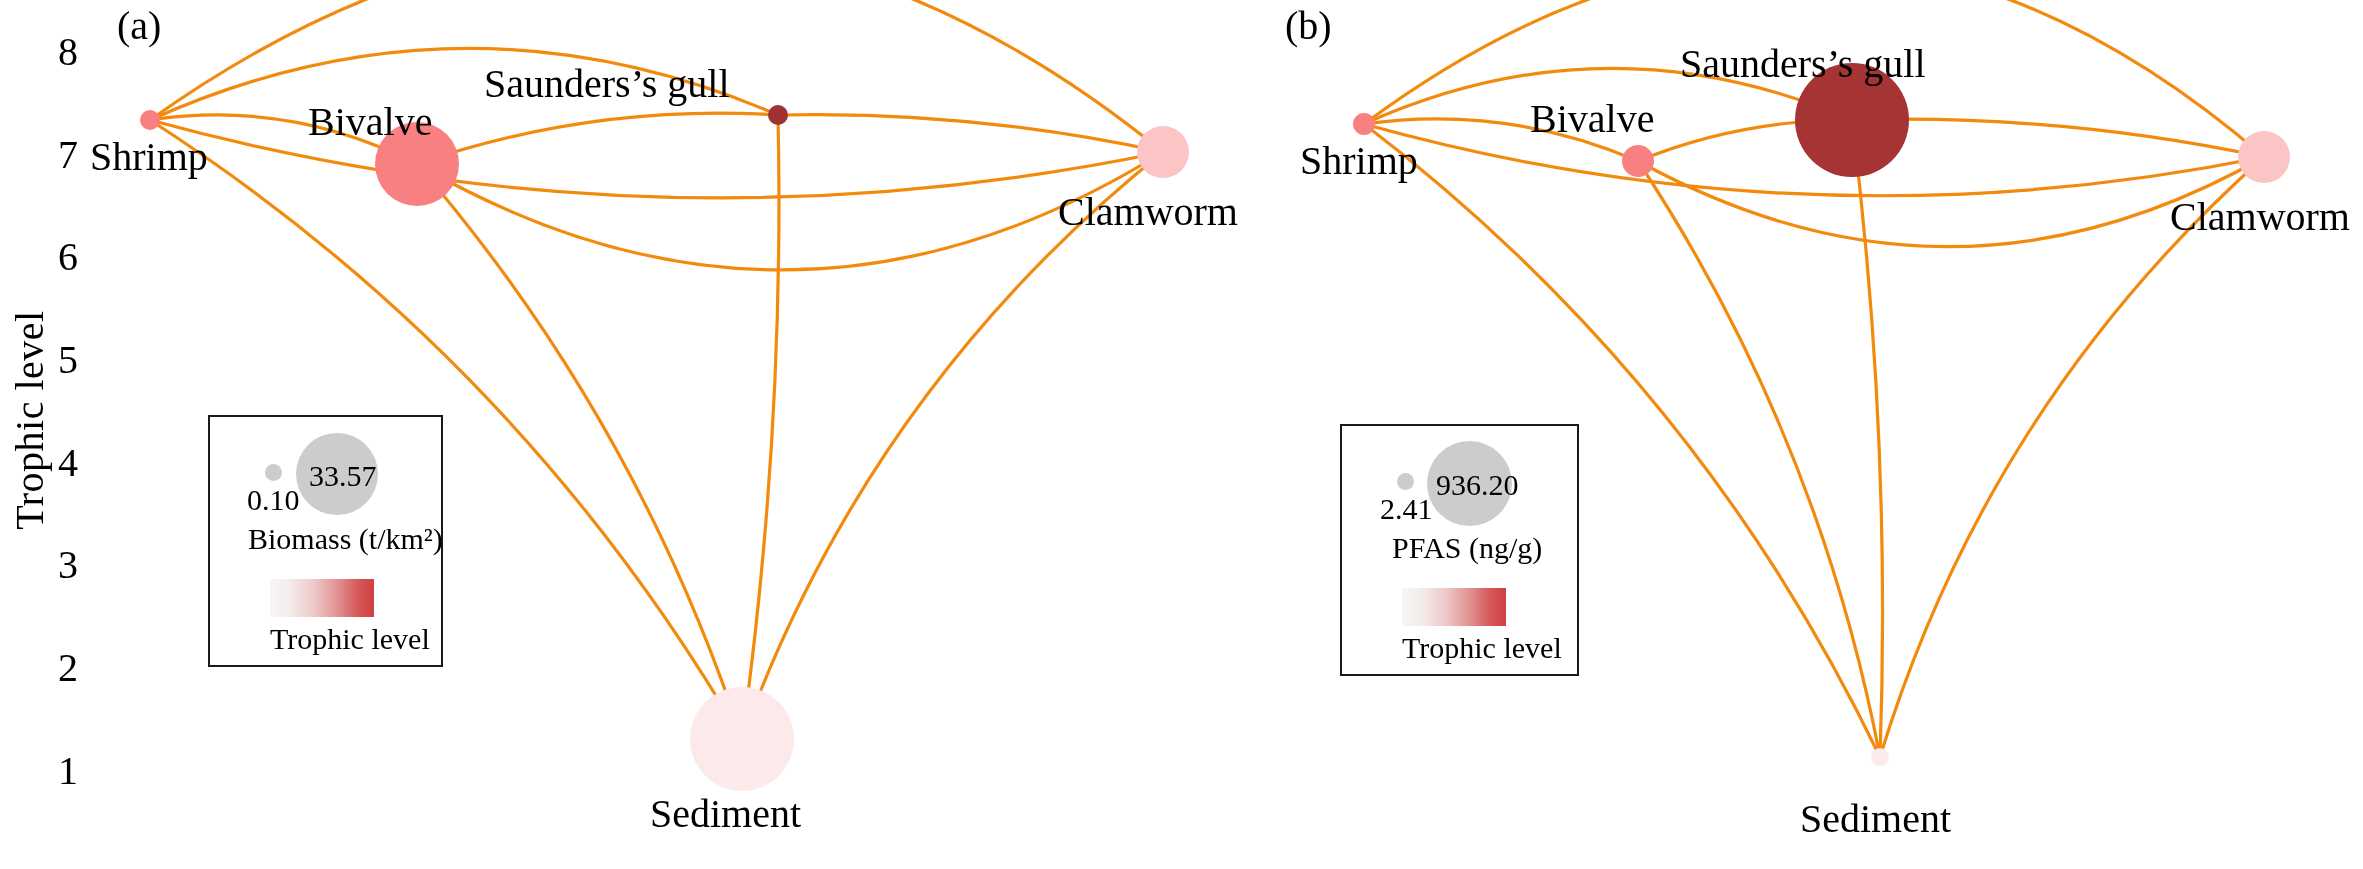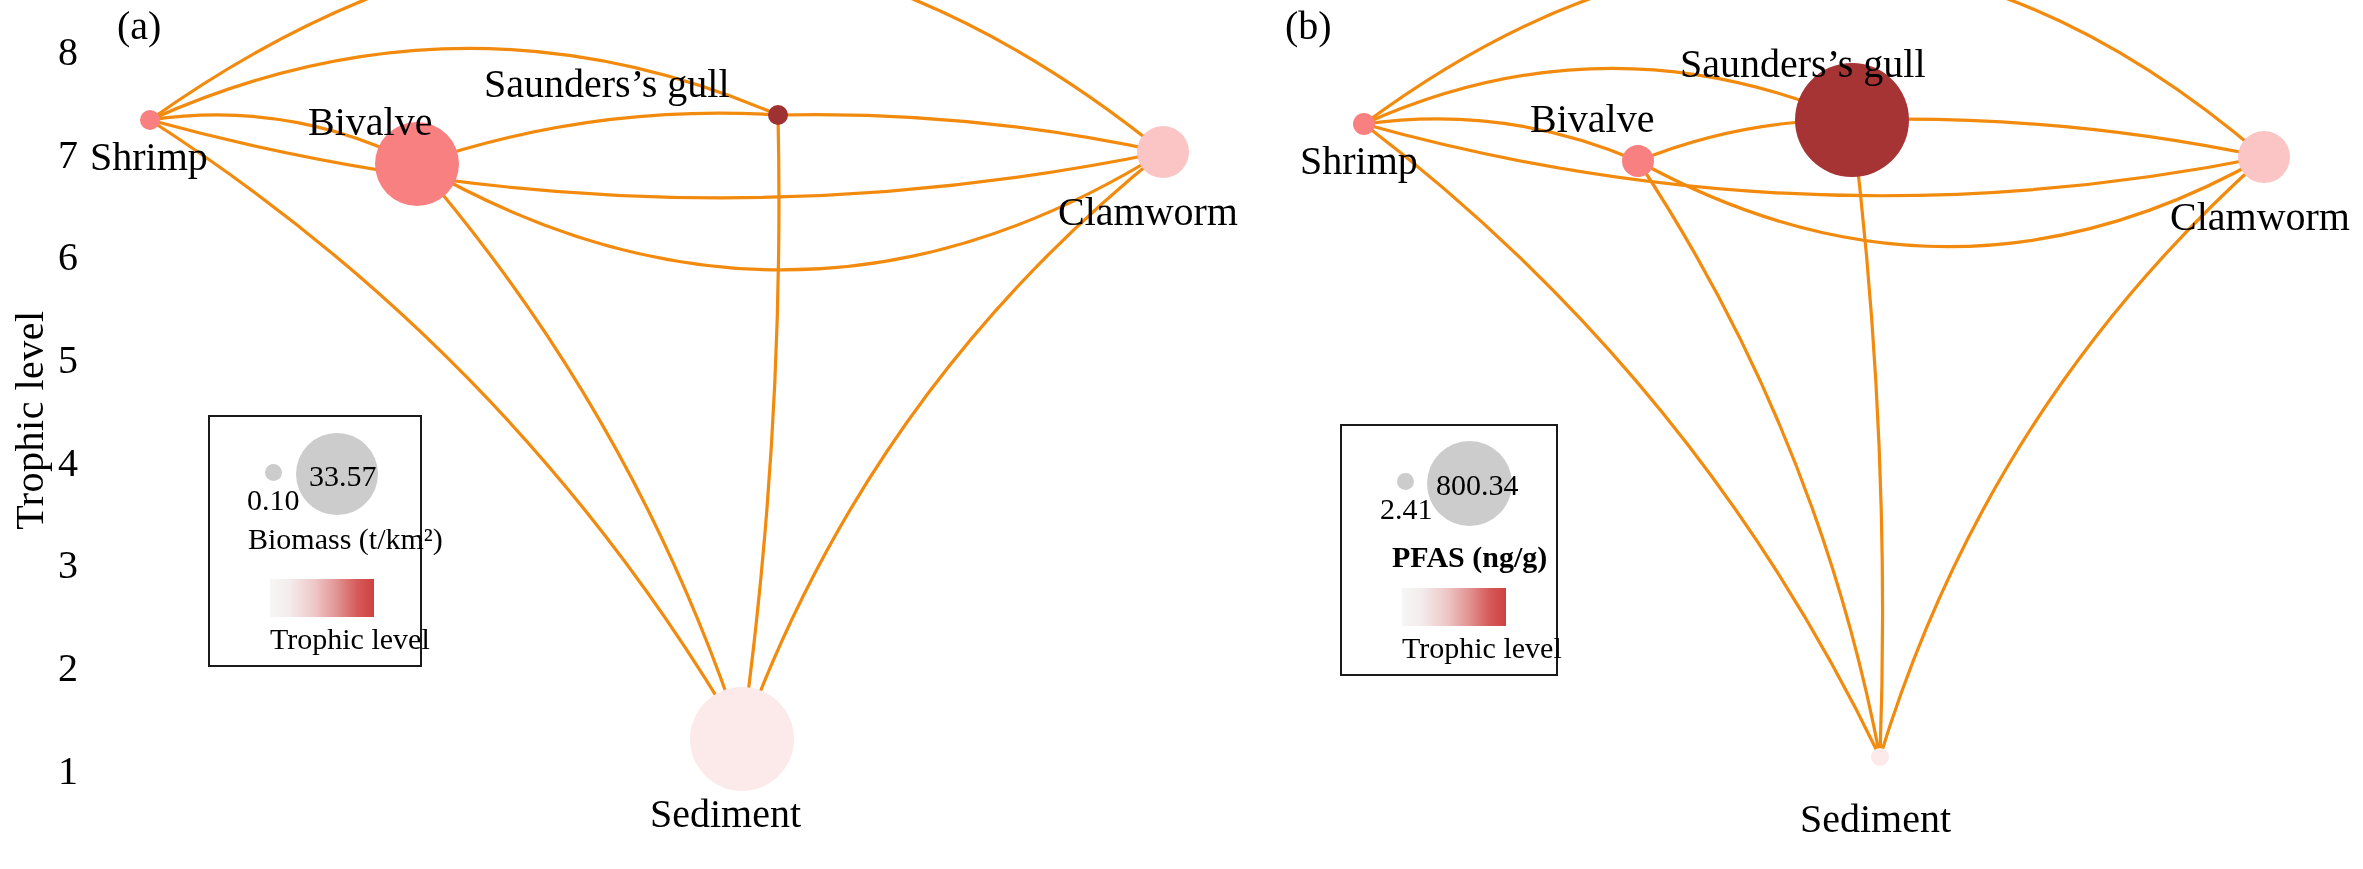--- a/index.html
+++ b/index.html
@@ -5,21 +5,21 @@
   html,body{margin:0;padding:0;background:#ffffff;}
   body{width:2363px;height:869px;position:relative;overflow:hidden;
        font-family:"Liberation Serif","DejaVu Serif",serif;color:#000;}
   .fig{position:absolute;left:0;top:0;width:2363px;height:869px;}
   svg.layer{position:absolute;left:0;top:0;width:2363px;height:869px;}
   .axis-title{position:absolute;font-size:40px;letter-spacing:0.5px;
        transform-origin:left top;white-space:nowrap;}
   .tick{position:absolute;font-size:40px;text-align:right;width:60px;}
   .panel-letter{position:absolute;font-size:40px;}
   .node-label{position:absolute;font-size:40px;white-space:nowrap;}
-  .legend-box{position:absolute;border:2.5px solid #1a1a1a;background:#fff;}
+  .legend-box{position:absolute;border:2.5px solid #1a1a1a;background:#fff;padding-left:21px;}
   .legend-text{position:absolute;font-size:30px;white-space:nowrap;}
   .legend-bubble{position:absolute;border-radius:50%;background:#cccccc;}
   .bubble-val{position:absolute;font-size:30px;white-space:nowrap;}
   .grad-bar{position:absolute;height:38px;
      background:linear-gradient(to right,#f7f5f5 0%,#f4eded 18%,#eec9c9 42%,#e29494 64%,#d65a5a 84%,#cf4040 100%);}
 </style>
 </head>
 <body>
 
 <div class="fig">
@@ -103,19 +103,19 @@
     <div class="bubble-val" style="left:99px;top:42px;">33.57</div>
     <div class="legend-text" style="left:38px;top:105px;">Biomass (t/km²)</div>
     <div class="grad-bar" style="left:60px;top:162px;width:104px;"></div>
     <div class="legend-text" style="left:60px;top:205px;">Trophic level</div>
   </div>
 
   <div class="legend-box" style="left:1340px;top:424px;width:214px;height:248px;">
     <div class="legend-bubble" style="left:55px;top:47px;width:17px;height:17px;"></div>
     <div class="legend-bubble" style="left:85px;top:15px;width:85px;height:85px;"></div>
     <div class="bubble-val" style="left:38px;top:66px;">2.41</div>
-    <div class="bubble-val" style="left:94px;top:42px;">800.34</div>
-    <div class="legend-text" style="left:50px;top:114px;font-weight:bold;">PFAS (ng/g)</div>
+    <div class="bubble-val" style="left:94px;top:42px;">936.20</div>
+    <div class="legend-text" style="left:50px;top:105px;">PFAS (ng/g)</div>
     <div class="grad-bar" style="left:60px;top:162px;width:104px;"></div>
     <div class="legend-text" style="left:60px;top:205px;">Trophic level</div>
   </div>
 
 </div>
 
 </body></html>

